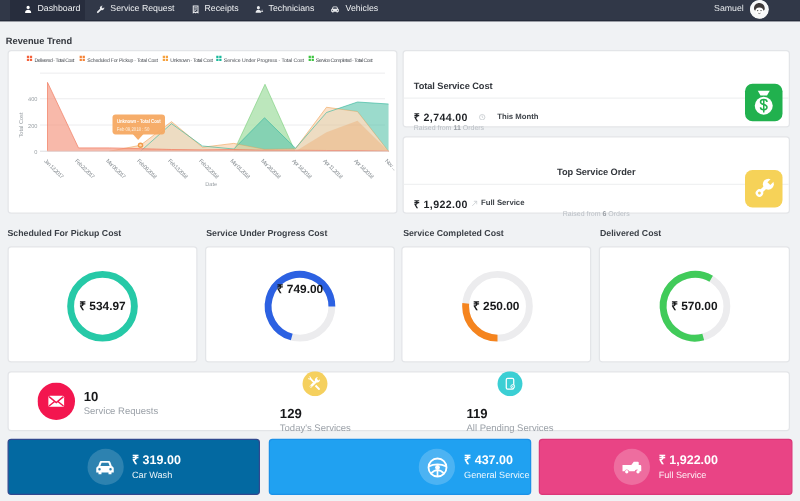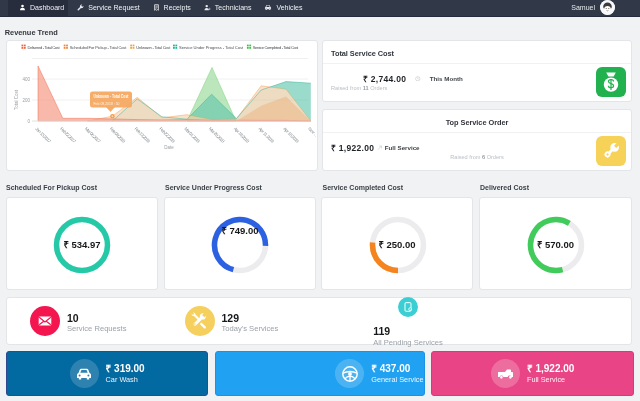--- a/index.html
+++ b/index.html
@@ -6,21 +6,21 @@
 html,body { width:640px; height:401px; overflow:hidden; }
 body { font-family:"Liberation Sans", sans-serif; background:#f0f2f4; position:relative; }
 .nav { position:absolute; left:0; top:0; width:640px; height:16.5px; background:#313848; border-bottom:1.5px solid #252b3a; display:flex; align-items:stretch; }
 .nav .item { display:flex; align-items:center; gap:4px; padding:0 6.5px; color:#f0f2f4; font-size:7px; }
 .nav .item.active { background:#272d3d; }
 .nav .right { margin-left:auto; display:flex; align-items:center; gap:5px; padding-right:25px; color:#e6e9ec; font-size:7px; }
 .avatar { width:15px; height:15px; border-radius:50%; background:#f2f3f4; position:relative; overflow:hidden; }
 .card { position:absolute; background:#fff; border:1px solid #e3e5e8; border-radius:3px; }
 .sectitle { position:absolute; font-size:7px; font-weight:bold; color:#3a3f46; }
 h1.rev { position:absolute; left:4.7px; top:27.5px; font-size:7.4px; font-weight:bold; color:#33373d; }
-.hdr { font-size:7.4px; font-weight:bold; color:#33373d; padding:8px 8px 4.5px 8px; border-bottom:1px solid #f0f1f2; letter-spacing:-0.05px; }
+.hdr { font-size:7.4px; font-weight:bold; color:#33373d; padding:8px 8px 4.5px 8px; border-bottom:1px solid #f0f1f2; letter-spacing:-0.05px;margin-top:15px; }
 .rupee-big { font-size:8.5px; font-weight:bold; color:#1e2125; letter-spacing:0.3px; }
 .sub { font-size:5.6px; color:#b9bec4; }
 .icon-sq { position:absolute; width:30px; height:30px; border-radius:6px; }
 .donut-val { font-size:9.5px; font-weight:bold; color:#17181a; }
 .statv { font-size:10.5px; font-weight:bold; color:#17181a; line-height:1.15; }
 .statl { font-size:7.6px; color:#9ba1a8; }
 .panel { position:absolute; top:351px; height:45px; border-radius:3px; display:flex; align-items:center; justify-content:center; }
 .pcirc { width:29px; height:29px; border-radius:50%; display:flex; align-items:center; justify-content:center; }
 .pval { font-size:10px; font-weight:bold; color:#fff; line-height:1.2; }
 .plab { font-size:7.3px; color:rgba(255,255,255,0.92); }
@@ -147,21 +147,21 @@
     <text x="276" y="88" transform="rotate(45 276 88)" textLength="20">Apr 18,2018</text>
     <text x="300.8" y="88" transform="rotate(45 300.8 88)" textLength="11">Nov ...</text>
   </g>
   <text x="162" y="107.5" font-size="4.5" fill="#9aa0a5" text-anchor="middle">Date</text>
 </svg>
 </div>
 
 <div class="card" style="left:322px; top:40px; width:310px; height:62px;">
   <div class="hdr">Total Service Cost</div>
   <div style="position:relative; padding:9.5px 8px 0 8px;">
-    <div style="display:flex; align-items:center; gap:9px;margin-left:32px;">
+    <div style="display:flex; align-items:center; gap:9px;">
       <span class="rupee-big">₹ 2,744.00</span>
       <svg width="5.5" height="5.5" viewBox="0 0 16 16">
           <circle cx="8" cy="8" r="6.3" fill="none" stroke="#c3c8cd" stroke-width="1.8"></circle>
           <path d="M8 4.2V8l2.6 1.8" fill="none" stroke="#c3c8cd" stroke-width="1.7"></path>
         </svg>
       <span style="font-size:6.2px; font-weight:bold; color:#3f444a;">This Month</span>
     </div>
     <div class="sub" style="margin-top:0.5px;">Raised from <b style="color:#9a9fa5;">11</b> Orders</div>
   </div>
   <div class="icon-sq" style="background:#21b14e; right:5px; top:26px;">
@@ -240,21 +240,21 @@
     <svg width="30" height="30" viewBox="0 0 30 30">
         <circle cx="15" cy="15" r="15" fill="#f3164f"></circle>
         <rect x="8.7" y="10.6" width="12.6" height="8.8" rx="1.2" fill="#fff"></rect>
         <path d="M9.2 11.3l5.8 4.7 5.8-4.7M9.2 18.8l4.5-3.6M20.8 18.8l-4.5-3.6" fill="none" stroke="#f3164f" stroke-width="1.2"></path>
       </svg>
     <div style="position:relative; top:1.5px;">
         <div class="statv">10</div>
         <div class="statl">Service Requests</div>
       </div>
   </div>
-  <div style="width:157px; display:flex; align-items:center; gap:7px; padding-left:21.5px;">
+  <div style="width:157px; display:flex; align-items:center; gap:7px; padding-left:21.5px;flex-direction:column;">
     <svg width="30" height="30" viewBox="0 0 30 30">
         <circle cx="15" cy="15" r="15" fill="#f5d05e"></circle>
         <path fill="#fff" d="M20.8 9.7a3 3 0 01-3.8 3.7l-5.7 5.7a1.5 1.5 0 11-2.1-2.1l5.7-5.7a3 3 0 013.7-3.8l-1.5 1.5 2.2 2.2zM9.9 18.9a.8.8 0 100-1.6.8.8 0 000 1.6z"></path>
         <path fill="#fff" d="M10.5 8.5l4 4-1.5 1.5-4-4c-.6.2-1.3 0-1.8-.5-.5-.5-.6-1.2-.5-1.8l1.3 1.3 1.2-1.2-1.3-1.3c.6-.2 1.3 0 1.8.5.5.5.7 1.2.8 1.5zm5.9 7.9l4.2 4.2a1.1 1.1 0 01-1.6 1.6l-4.2-4.2z"></path>
       </svg>
     <div style="position:relative; top:1.5px;">
         <div class="statv">129</div>
         <div class="statl">Today's Services</div>
       </div>
   </div>

